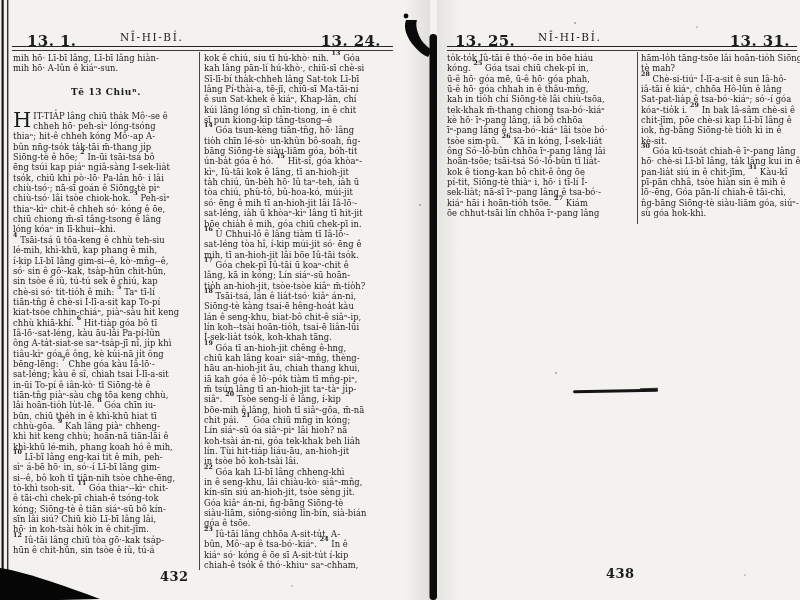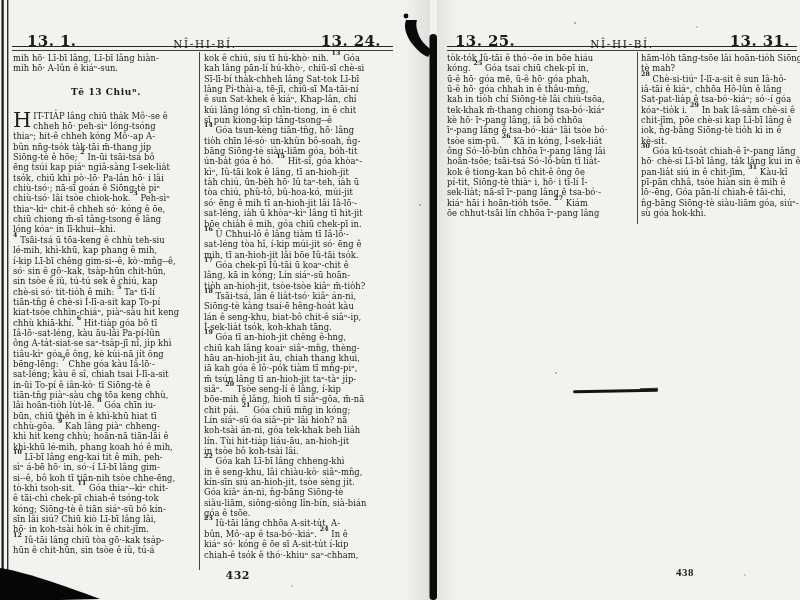--- a/index.html
+++ b/index.html
@@ -2,31 +2,31 @@
 <html style="--paper: #f3f2ee; --ink: #1c1c1c;"><head>
 <meta charset="utf-8">
 <style>
   html,body{margin:0;padding:0;background:#888;}
   .canvas{position:relative;width:800px;height:600px;background:var(--paper,#f3f2ee);
           overflow:hidden;font-family:"DejaVu Serif","Liberation Serif",serif;color:var(--ink,#1c1c1c);}
   .page{position:absolute;top:0;height:600px;overflow:hidden;}
   .page-left{left:0;width:428px;}
   .page-right{left:438px;width:362px;}
   .ref{position:absolute;top:32px;font-size:15px;font-weight:bold;letter-spacing:0.4px;}
-  .running-title{position:absolute;top:38px;font-size:10.5px;letter-spacing:1.6px;text-align:center;}
+  .running-title{position:absolute;top:31px;font-size:10.5px;letter-spacing:1.6px;}
   .rule-a{position:absolute;border-top:1.7px solid #262626;height:0;}
   .rule-b{position:absolute;border-top:0.9px solid #3a3a3a;height:0;}
   .vrule{position:absolute;width:1px;background:#454545;}
   .col{position:absolute;}
   .line{white-space:nowrap;font-size:8.4px;line-height:10.35px;height:10.35px;letter-spacing:0.05px;}
   .line sup{font-size:6.3px;line-height:0;position:relative;top:-2.2px;font-weight:600;}
   .heading{margin:13px 0 13px 0;font-weight:bold;font-size:9px;height:11px;line-height:11px;
            text-align:center;letter-spacing:0.6px;white-space:nowrap;}
   .dropcap-block .cap{float:left;font-size:21px;line-height:19px;height:19px;margin:0 2px 0 0;}
-  .page-number{position:absolute;font-size:11px;font-weight:bold;text-align:right;letter-spacing:0.5px;}
+  .page-number{position:absolute;font-size:13px;font-weight:bold;text-align:left;letter-spacing:0.5px;}
   .gutter-shade-l{position:absolute;left:405px;top:0;width:25px;height:600px;
       background:linear-gradient(to right,rgba(60,55,50,0),rgba(60,55,50,0.10));}
   .gutter-shade-r{position:absolute;left:437px;top:0;width:22px;height:600px;
       background:linear-gradient(to left,rgba(60,55,50,0),rgba(60,55,50,0.08));}
   svg.artifacts{position:absolute;left:0;top:0;pointer-events:none;}
 </style>
 </head>
 <body>
 
 <div class="canvas">
@@ -52,21 +52,21 @@
         <div class="line">Siōng-tè ê hōe; <sup>2</sup> In-ūi tsāi-tsá bô</div>
         <div class="line">ēng tsúi kap piáⁿ ngiâ-sàng I-sek-lia̍t</div>
         <div class="line">tso̍k, chiū khì pò·-lō· Pa-lân hō· i lâi</div>
         <div class="line">chiù-tsó·; nā-sī goán ê Siōng-tè pìⁿ</div>
         <div class="line">chiù-tsó· lâi tsòe chiok-hok. <sup>3</sup> Peh-sìⁿ</div>
         <div class="line">thiaⁿ-kìⁿ chit-ê chheh só· kóng ê ōe,</div>
         <div class="line">chiū chiong m̄-sī tâng-tsong ê lâng</div>
         <div class="line">lóng kóaⁿ in lī-khui--khì.</div>
         <div class="line"><sup>4</sup> Tsāi-tsá ū tōa-keng ê chhù teh-siu</div>
         <div class="line">lé-mih, khì-khū, kap phang ê mih,</div>
-        <div class="line">í-kip Lī-bī chêng gim-si--ê, kò·-mn̂g--ê,</div>
+        <div class="line">í-kip Lī-bī lâng gim-si--ê, kò·-mn̂g--ê,</div>
         <div class="line">só· sin ê gō·-kak, tsa̍p-hūn chit-hūn,</div>
         <div class="line">sin tsòe ê iû, tú-tú sek ê chiú, kap</div>
         <div class="line">chè-si só· tit-tio̍h ê mih: <sup>5</sup> Taⁿ tī-lí</div>
         <div class="line">tiān-tn̂g ê chè-si Í-lī-a-sit kap To-pí</div>
         <div class="line">kiat-tsòe chhin-chiáⁿ, piàⁿ-sàu hit keng</div>
         <div class="line">chhù khiā-khí. <sup>6</sup> Hit-tia̍p góa bô tī</div>
         <div class="line">Iâ-lō·-sat-léng, kàu āu-lâi Pa-pí-lûn</div>
         <div class="line">ông A-ta̍t-siat-se saⁿ-tsa̍p-jī nî, ji̍p khì</div>
         <div class="line">tiâu-kìⁿ góa ê ông, kè kúi-nā ji̍t ông</div>
         <div class="line">bēng-lēng: <sup>7</sup> Chhe góa kàu Iâ-lō·-</div>
@@ -110,20 +110,21 @@
         <div class="line">bōe chia̍h ê mih, góa chiū chek-pī in.</div>
         <div class="line"><sup>16</sup> Ū Chhui-lô ê lâng tiàm tī Iâ-lō·-</div>
         <div class="line">sat-léng tòa hî, í-kip múi-jit só· ēng ê</div>
         <div class="line">mih, tī an-hioh-jit lâi bōe Iû-tāi tso̍k.</div>
         <div class="line"><sup>17</sup> Góa chek-pī Iû-tāi ū koaⁿ-chit ê</div>
         <div class="line">lâng, kā in kóng; Lín siáⁿ-sū hoān-</div>
         <div class="line">tio̍h an-hioh-jit, tsòe-tsòe kiâⁿ m̄-tio̍h?</div>
         <div class="line"><sup>18</sup> Tsāi-tsá, lán ê lia̍t-tsó· kiâⁿ án-ni,</div>
         <div class="line">Siōng-tè kàng tsai-ē hêng-hoa̍t kàu</div>
         <div class="line">lán ê seng-khu, biat-bô chit-ê siâⁿ-ip,</div>
+        <div class="line">lín koh--tsài hoān-tio̍h, tsai-ē liân-lūi</div>
         <div class="line">Í-sek-lia̍t tso̍k, koh-khah tāng.</div>
         <div class="line"><sup>19</sup> Góa tī an-hioh-jit chêng ê-hng,</div>
         <div class="line">chiū kah lâng koaiⁿ siâⁿ-mn̂g, thèng-</div>
         <div class="line">hāu an-hioh-jit āu, chiah thang khui,</div>
         <div class="line">iā kah góa ê lô·-po̍k tiàm tī mn̂g-piⁿ,</div>
         <div class="line">m̄ tsún lâng tī an-hioh-jit taⁿ-tàⁿ ji̍p-</div>
         <div class="line">siâⁿ. <sup>20</sup> Tsòe seng-lí ê lâng, í-kip</div>
         <div class="line">bōe-mih ê lâng, hioh tī siâⁿ-gōa, m̄-nā</div>
         <div class="line">chit pái. <sup>21</sup> Góa chiū mn̄g in kóng;</div>
         <div class="line">Lín siáⁿ-sū óa siâⁿ-piⁿ lâi hioh? nā</div>
@@ -183,21 +184,21 @@
         <div class="line">kè-sit.</div>
         <div class="line"><sup>30</sup> Góa kū-tsoa̍t chiah-ê īⁿ-pang lâng</div>
         <div class="line">hō· chè-si Lī-bī lâng, ta̍k lâng kui in ê</div>
         <div class="line">pan-lia̍t siú in ê chit-jīm, <sup>31</sup> Kàu-kî</div>
         <div class="line">pī-pān chhâ, tsòe hiàn sin ê mih ê</div>
         <div class="line">lō·-ēng, Góa pān-lí chiah-ê tāi-chì,</div>
         <div class="line">n̂g-bāng Siōng-tè siàu-liām góa, siúⁿ-</div>
         <div class="line">sù góa hok-khì.</div>
       </div>
 
-    <div class="page-number" style="left:176px;top:566px;width:80px;font-family:Liberation Serif, serif;">438</div>
+    <div class="page-number" style="left:168px;top:566px;width:80px;">438</div>
   </section>
 
   <div class="gutter-shade-l"></div>
   <div class="gutter-shade-r"></div>
 
   <svg class="artifacts" width="800" height="600" viewBox="0 0 800 600">
     <rect x="1.5" y="0" width="2.2" height="600" fill="#161616"></rect>
     <rect x="7" y="0" width="1.4" height="600" fill="#2f2f2f"></rect>
     <rect x="429.5" y="34" width="7.5" height="566" rx="3.5" fill="#0b0b0b"></rect>
     <circle cx="406" cy="16" r="2.4" fill="#0b0b0b"></circle>

